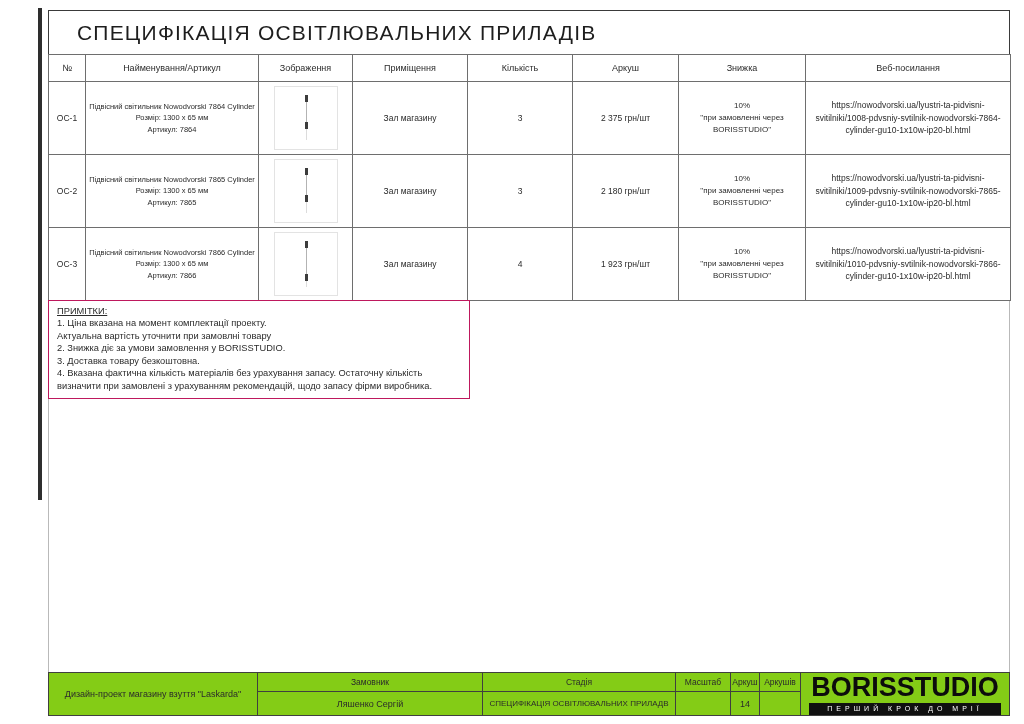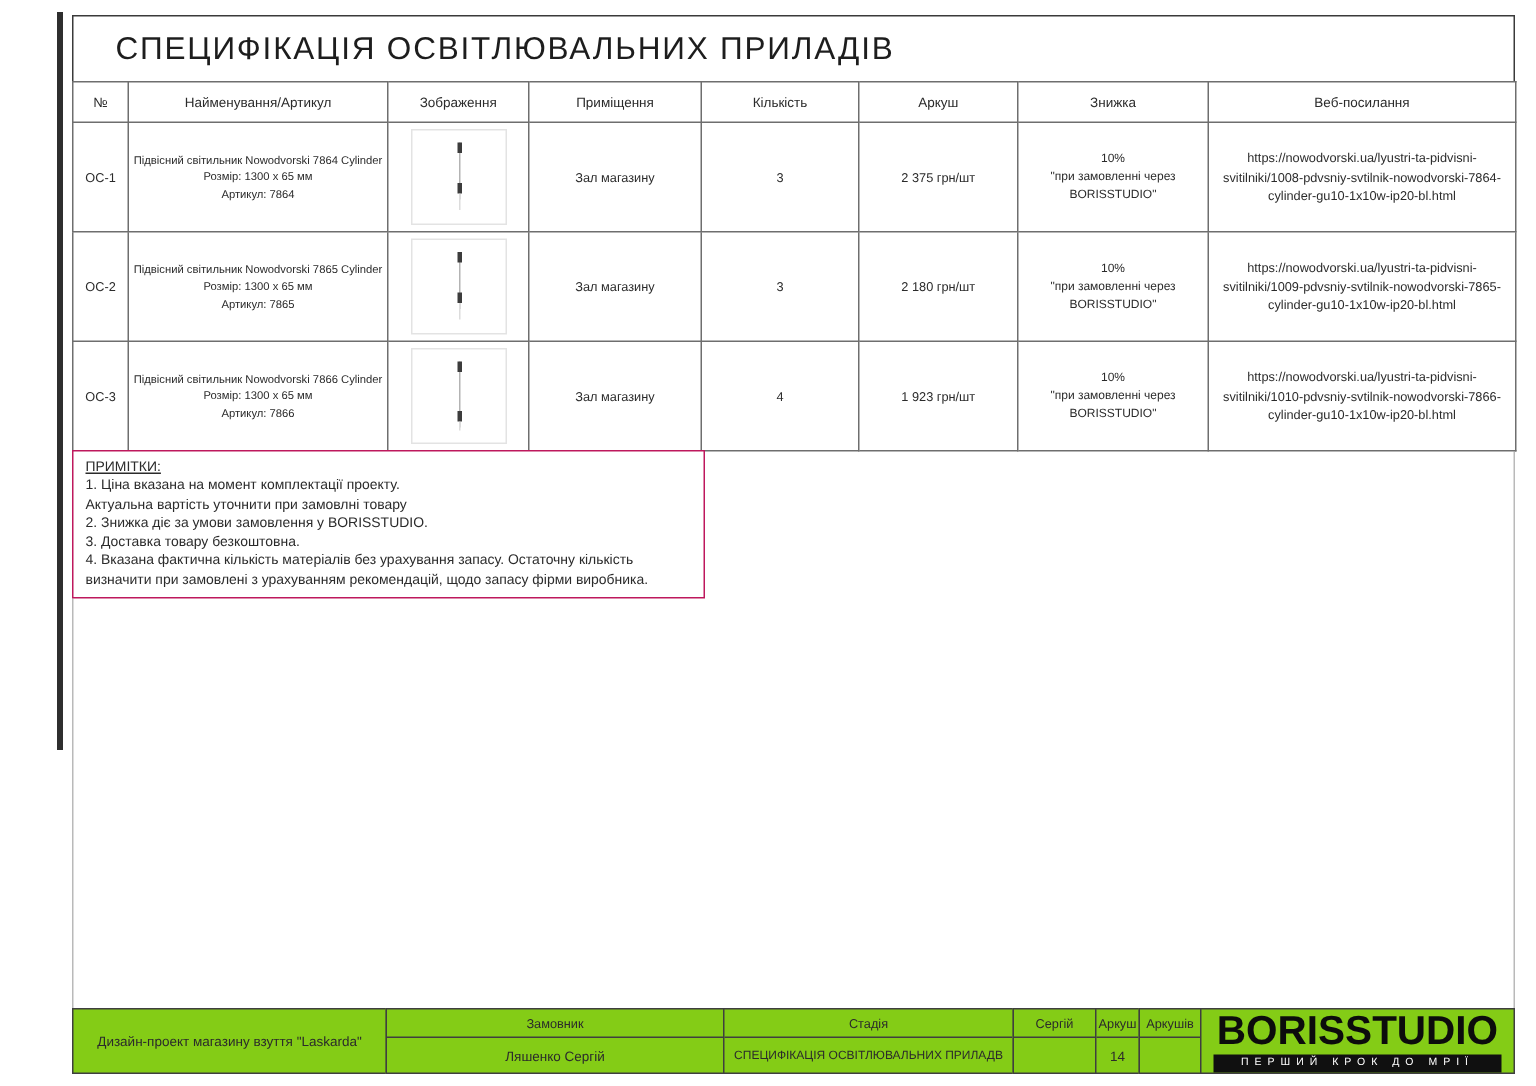--- a/index.html
+++ b/index.html
@@ -183,21 +183,21 @@
   <div class="fcell cell-project">Дизайн-проект магазину взуття "Laskarda"</div>
   <div class="fcell cell-customer">
     <div class="flabel">Замовник</div>
     <div class="fvalue">Ляшенко Сергій</div>
   </div>
   <div class="fcell cell-stage">
     <div class="flabel">Стадія</div>
     <div class="fvalue">СПЕЦИФІКАЦІЯ ОСВІТЛЮВАЛЬНИХ ПРИЛАДВ</div>
   </div>
   <div class="fcell cell-scale">
-    <div class="flabel">Сергій</div>
+    <div class="flabel">Масштаб</div>
     <div class="fvalue"></div>
   </div>
   <div class="fcell cell-sheet">
     <div class="flabel">Аркуш</div>
     <div class="fvalue">14</div>
   </div>
   <div class="fcell cell-sheets">
     <div class="flabel">Аркушів</div>
     <div class="fvalue"></div>
   </div>

